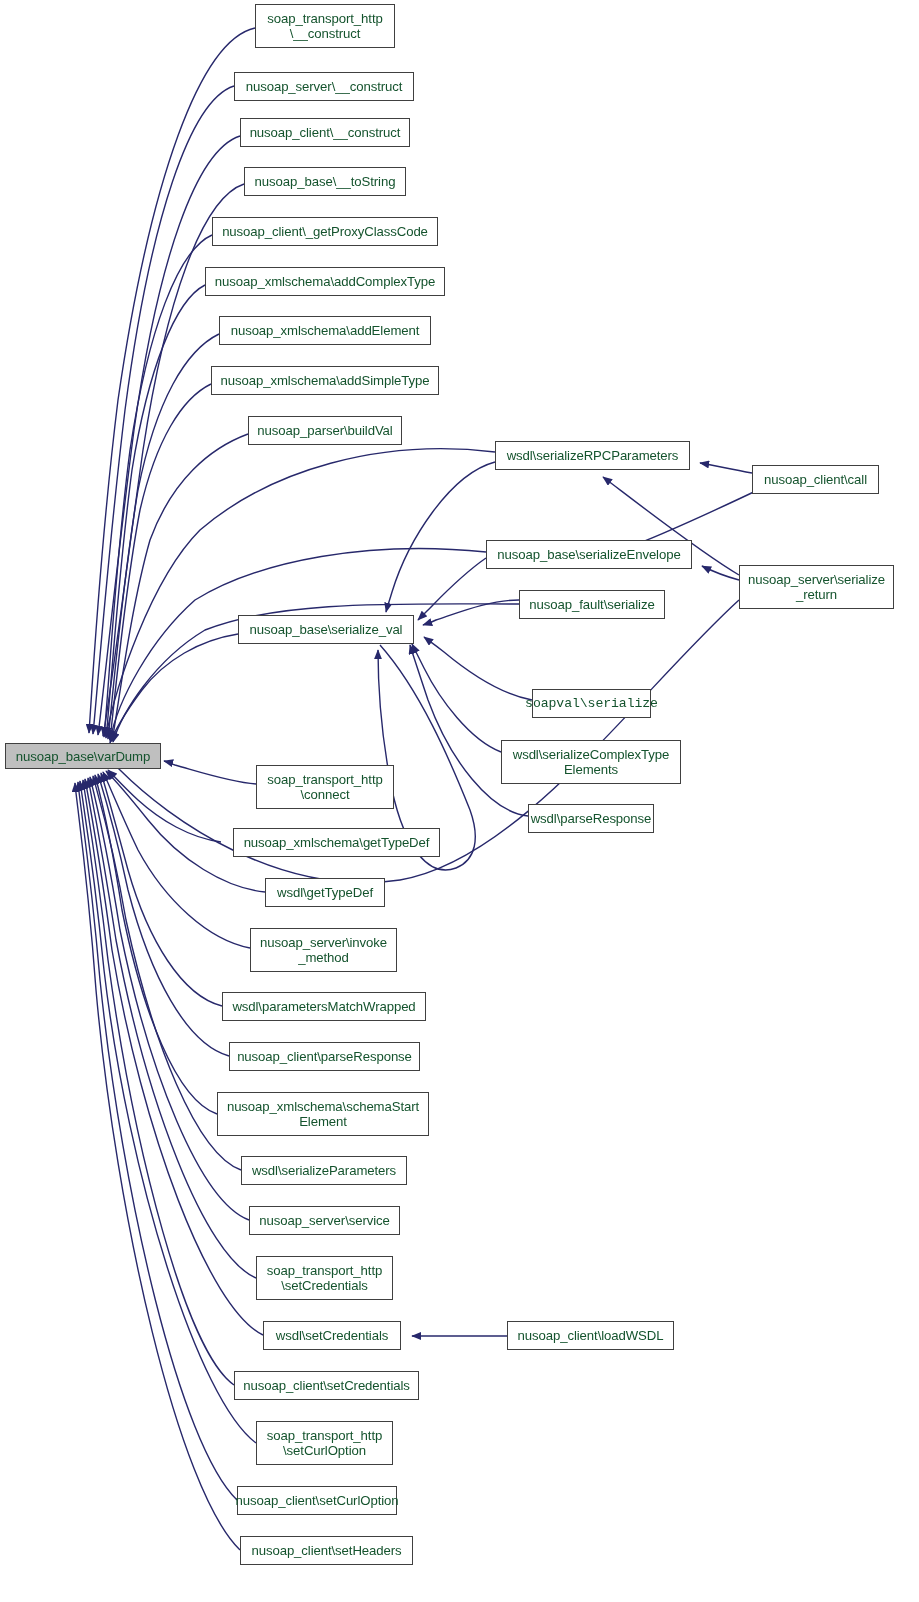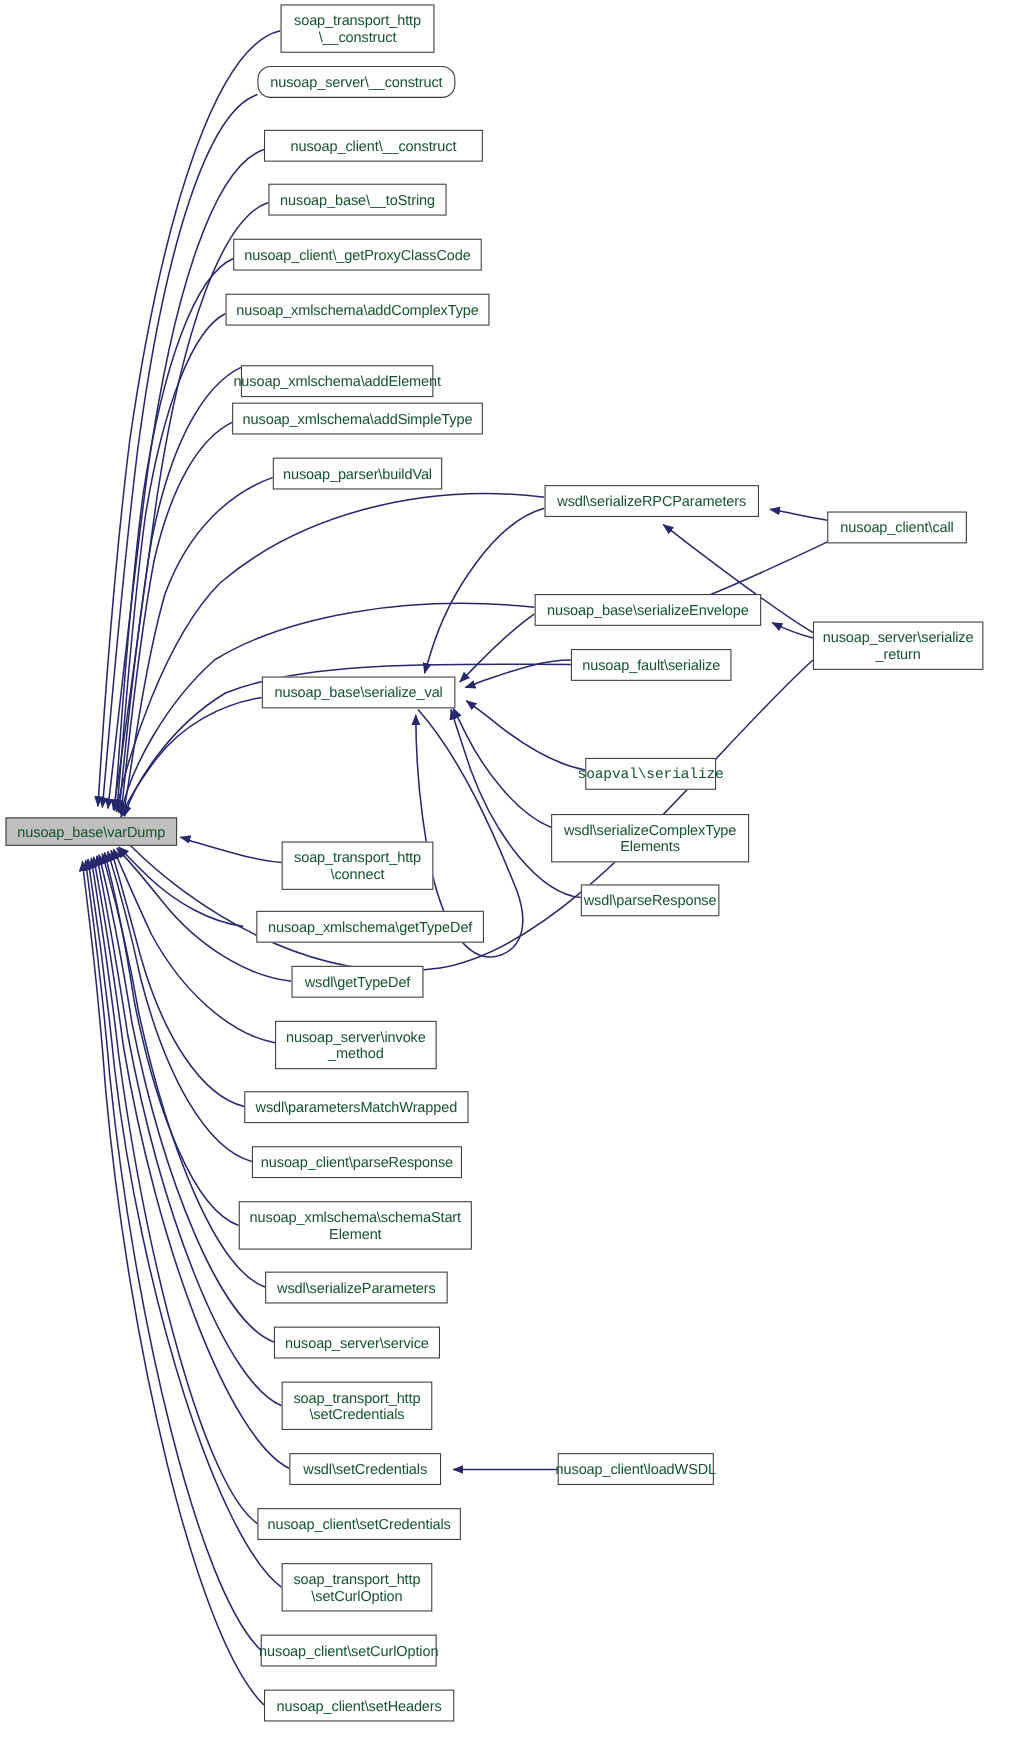--- a/index.html
+++ b/index.html
@@ -100,26 +100,26 @@
       <path d="M532,700 C500,694 468,672 444,652 C434,644 428,640 424,637"></path>
       <path d="M501,752 C470,740 440,700 424,668 C418,656 414,648 412,644"></path>
       <path d="M528,816 C490,812 450,760 428,700 C418,670 412,652 410,645"></path>
       <path d="M380,645 C420,690 450,760 470,810 C480,838 476,860 456,868 C430,878 405,850 392,790 C380,730 378,680 378,650"></path>
       <path d="M507,1336 C470,1336 430,1336 412,1336"></path>
     </g>
   </svg>
 <div class="node current" style="left: 5px; top: 743px; width: 156px; height: 26px;">nusoap_base\varDump</div>
     <div class="node" style="left: 255px; top: 4px; width: 140px; height: 44px;">soap_transport_http
 \__construct</div>
-    <div class="node" style="left: 234px; top: 60px; width: 180px; height: 29px; border-radius: 12px;">nusoap_server\__construct</div>
-    <div class="node" style="left: 240px; top: 118px; width: 199px; height: 29px; text-align: center;">nusoap_client\__construct</div>
+    <div class="node" style="left: 234px; top: 72px; width: 180px; height: 29px;">nusoap_server\__construct</div>
+    <div class="node" style="left: 240px; top: 118px; width: 170px; height: 29px; text-align: center;">nusoap_client\__construct</div>
     <div class="node" style="left: 244px; top: 167px; width: 162px; height: 29px;">nusoap_base\__toString</div>
     <div class="node" style="left: 212px; top: 217px; width: 226px; height: 29px;">nusoap_client\_getProxyClassCode</div>
     <div class="node" style="left: 205px; top: 267px; width: 240px; height: 29px;">nusoap_xmlschema\addComplexType</div>
-    <div class="node" style="left: 219px; top: 316px; width: 175px; height: 29px; margin-top: 16px;">nusoap_xmlschema\addElement</div>
+    <div class="node" style="left: 219px; top: 316px; width: 212px; height: 29px;">nusoap_xmlschema\addElement</div>
     <div class="node" style="left: 211px; top: 366px; width: 228px; height: 29px;">nusoap_xmlschema\addSimpleType</div>
     <div class="node" style="left: 248px; top: 416px; width: 154px; height: 29px;">nusoap_parser\buildVal</div>
     <div class="node" style="left: 495px; top: 441px; width: 195px; height: 29px;">wsdl\serializeRPCParameters</div>
     <div class="node" style="left: 752px; top: 465px; width: 127px; height: 29px;">nusoap_client\call</div>
     <div class="node" style="left: 486px; top: 540px; width: 206px; height: 29px;">nusoap_base\serializeEnvelope</div>
     <div class="node" style="left: 739px; top: 565px; width: 155px; height: 44px;">nusoap_server\serialize
 _return</div>
     <div class="node" style="left: 519px; top: 590px; width: 146px; height: 29px;">nusoap_fault\serialize</div>
     <div class="node" style="left: 238px; top: 615px; width: 176px; height: 29px;">nusoap_base\serialize_val</div>
     <div class="node" style="left: 532px; top: 689px; width: 119px; height: 29px; font-family: Liberation Mono, monospace;">soapval\serialize</div>
@@ -134,19 +134,19 @@
 _method</div>
     <div class="node" style="left: 222px; top: 992px; width: 204px; height: 29px;">wsdl\parametersMatchWrapped</div>
     <div class="node" style="left: 229px; top: 1042px; width: 191px; height: 29px;">nusoap_client\parseResponse</div>
     <div class="node" style="left: 217px; top: 1092px; width: 212px; height: 44px;">nusoap_xmlschema\schemaStart
 Element</div>
     <div class="node" style="left: 241px; top: 1156px; width: 166px; height: 29px;">wsdl\serializeParameters</div>
     <div class="node" style="left: 249px; top: 1206px; width: 151px; height: 29px;">nusoap_server\service</div>
     <div class="node" style="left: 256px; top: 1256px; width: 137px; height: 44px;">soap_transport_http
 \setCredentials</div>
     <div class="node" style="left: 263px; top: 1321px; width: 138px; height: 29px;">wsdl\setCredentials</div>
-    <div class="node" style="left: 507px; top: 1321px; width: 142px; height: 29px;">nusoap_client\loadWSDL</div>
+    <div class="node" style="left: 507px; top: 1321px; width: 167px; height: 29px;">nusoap_client\loadWSDL</div>
     <div class="node" style="left: 234px; top: 1371px; width: 185px; height: 29px;">nusoap_client\setCredentials</div>
     <div class="node" style="left: 256px; top: 1421px; width: 137px; height: 44px;">soap_transport_http
 \setCurlOption</div>
     <div class="node" style="left: 237px; top: 1486px; width: 160px; height: 29px;">nusoap_client\setCurlOption</div>
     <div class="node" style="left: 240px; top: 1536px; width: 173px; height: 29px;">nusoap_client\setHeaders</div>
   </div>
 
 </body></html>

